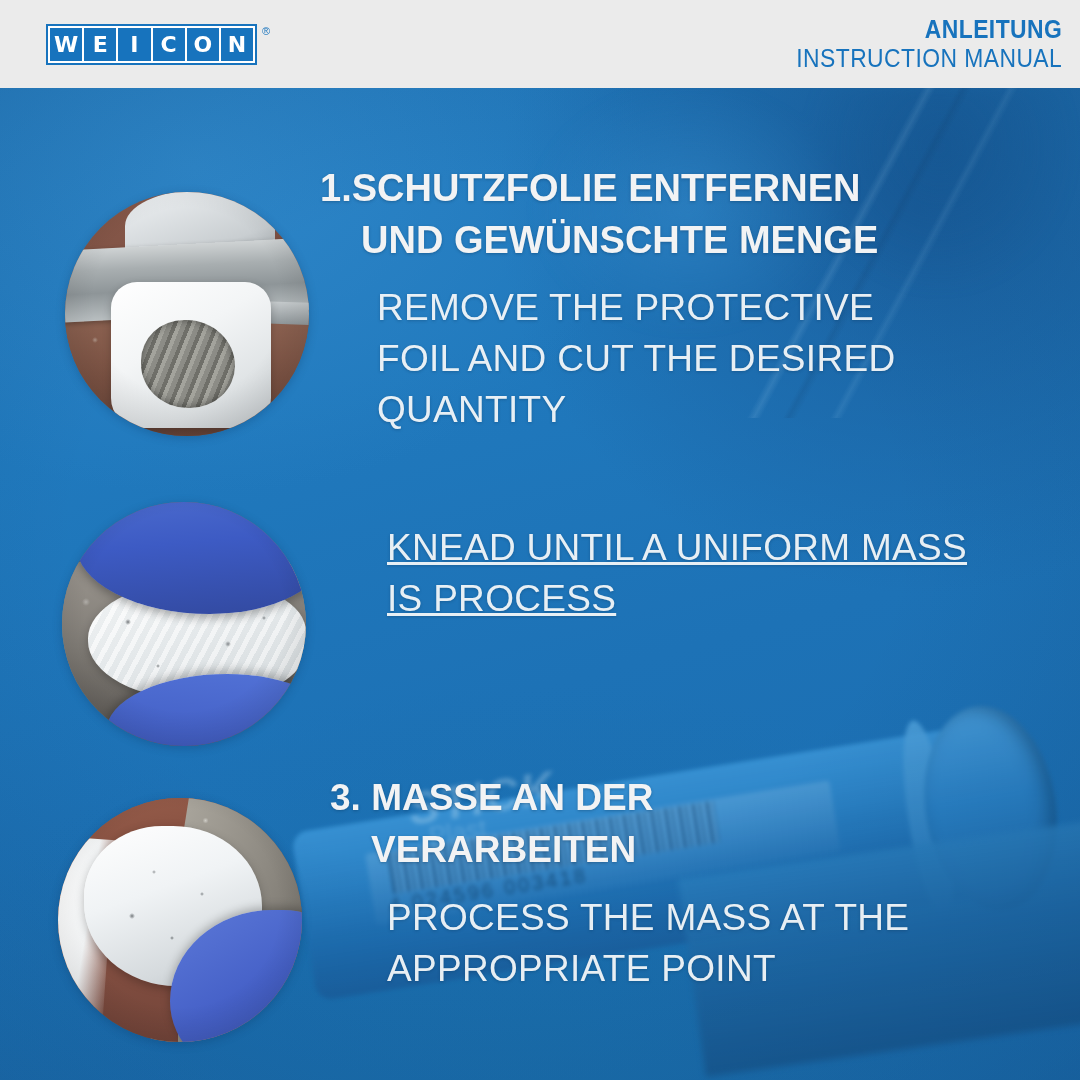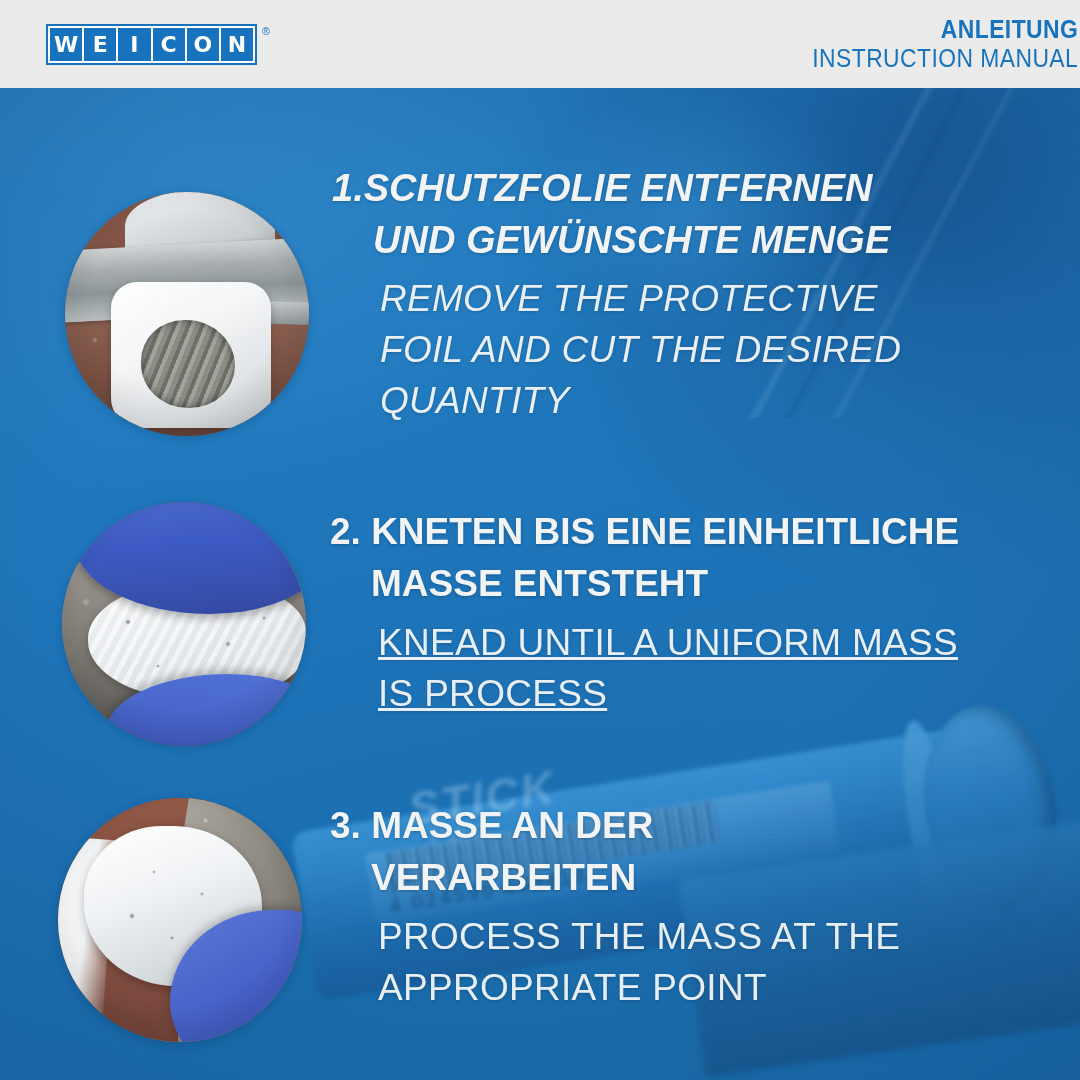--- a/index.html
+++ b/index.html
@@ -31,21 +31,21 @@
     color:#ffffff;font-weight:bold;font-size:22px;
     font-family:"DejaVu Sans", sans-serif;
     letter-spacing:0px;line-height:1;
   }
   .logo-cell:last-child{margin-right:0;}
   #logo-reg{
     position:absolute;left:262px;top:25px;
     font-size:11px;color:#1773bd;font-family:"Liberation Sans",sans-serif;
   }
   #header-titles{
-    position:absolute;right:2px;top:16px;text-align:right;
+    position:absolute;right:18px;top:16px;text-align:right;
     line-height:1.04;
   }
   #title-de{
     font-family:"Liberation Sans", sans-serif;
     font-weight:bold;font-size:26px;color:#1773bd;
     letter-spacing:0.5px;
     transform:scaleX(0.88);transform-origin:right center;
   }
   #title-en{
     font-family:"Liberation Sans", sans-serif;
@@ -310,35 +310,35 @@
     letter-spacing:0px;
     text-shadow:0 1px 3px rgba(10,45,80,.35);
     margin:0;
   }
   .step-en{
     color:rgba(248,250,251,.93);
     font-family:"Liberation Sans", sans-serif;
     font-weight:300;
     letter-spacing:0.3px;
     text-shadow:0 1px 3px rgba(10,45,80,.30);
-    margin:7px;
+    margin:16px;
   }
   .de-line, .en-line{white-space:nowrap;display:block;}
   .indent{padding-left:41px;}
 
-  #step-1{left:332px;top:162px;font-style:italic;}
+  #step-1{left:320px;top:162px;}
   #step-1 .step-de{font-size:38px;line-height:52px;transform-origin:left top;}
   #step-1 .step-en{font-size:37px;line-height:51px;}
 
   #step-2{left:330px;top:506px;}
   #step-2 .step-de{font-size:37px;line-height:52px;}
   #step-2 .step-en{font-size:37px;line-height:51px;text-decoration:underline;}
 
   #step-3{left:330px;top:772px;}
-  #step-3 .step-de{font-size:37px;line-height:52px;margin-top:28px;}
+  #step-3 .step-de{font-size:37px;line-height:52px;}
   #step-3 .step-en{font-size:37px;line-height:51px;}
 </style>
 </head>
 <body>
 
 <div id="page">
 
   <div id="header">
 
     <div id="logo">
@@ -417,24 +417,20 @@
       <span class="de-line indent">UND GEWÜNSCHTE MENGE</span>
     </div>
     <div class="step-en">
       <span class="en-line indent">REMOVE THE PROTECTIVE</span>
       <span class="en-line indent">FOIL AND CUT THE DESIRED</span>
       <span class="en-line indent">QUANTITY</span>
     </div>
   </div>
 
   <div class="step" id="step-2">
-    <div class="step-de">
-      <span class="de-line">2. KNETEN BIS EINE EINHEITLICHE</span>
-      <span class="de-line indent">MASSE ENTSTEHT</span>
-    </div>
     <div class="step-en">
       <span class="en-line indent">KNEAD UNTIL A UNIFORM MASS</span>
       <span class="en-line indent">IS PROCESS</span>
     </div>
   </div>
 
   <div class="step" id="step-3">
     <div class="step-de">
       <span class="de-line">3. MASSE AN DER</span>
       <span class="de-line indent">VERARBEITEN</span>

